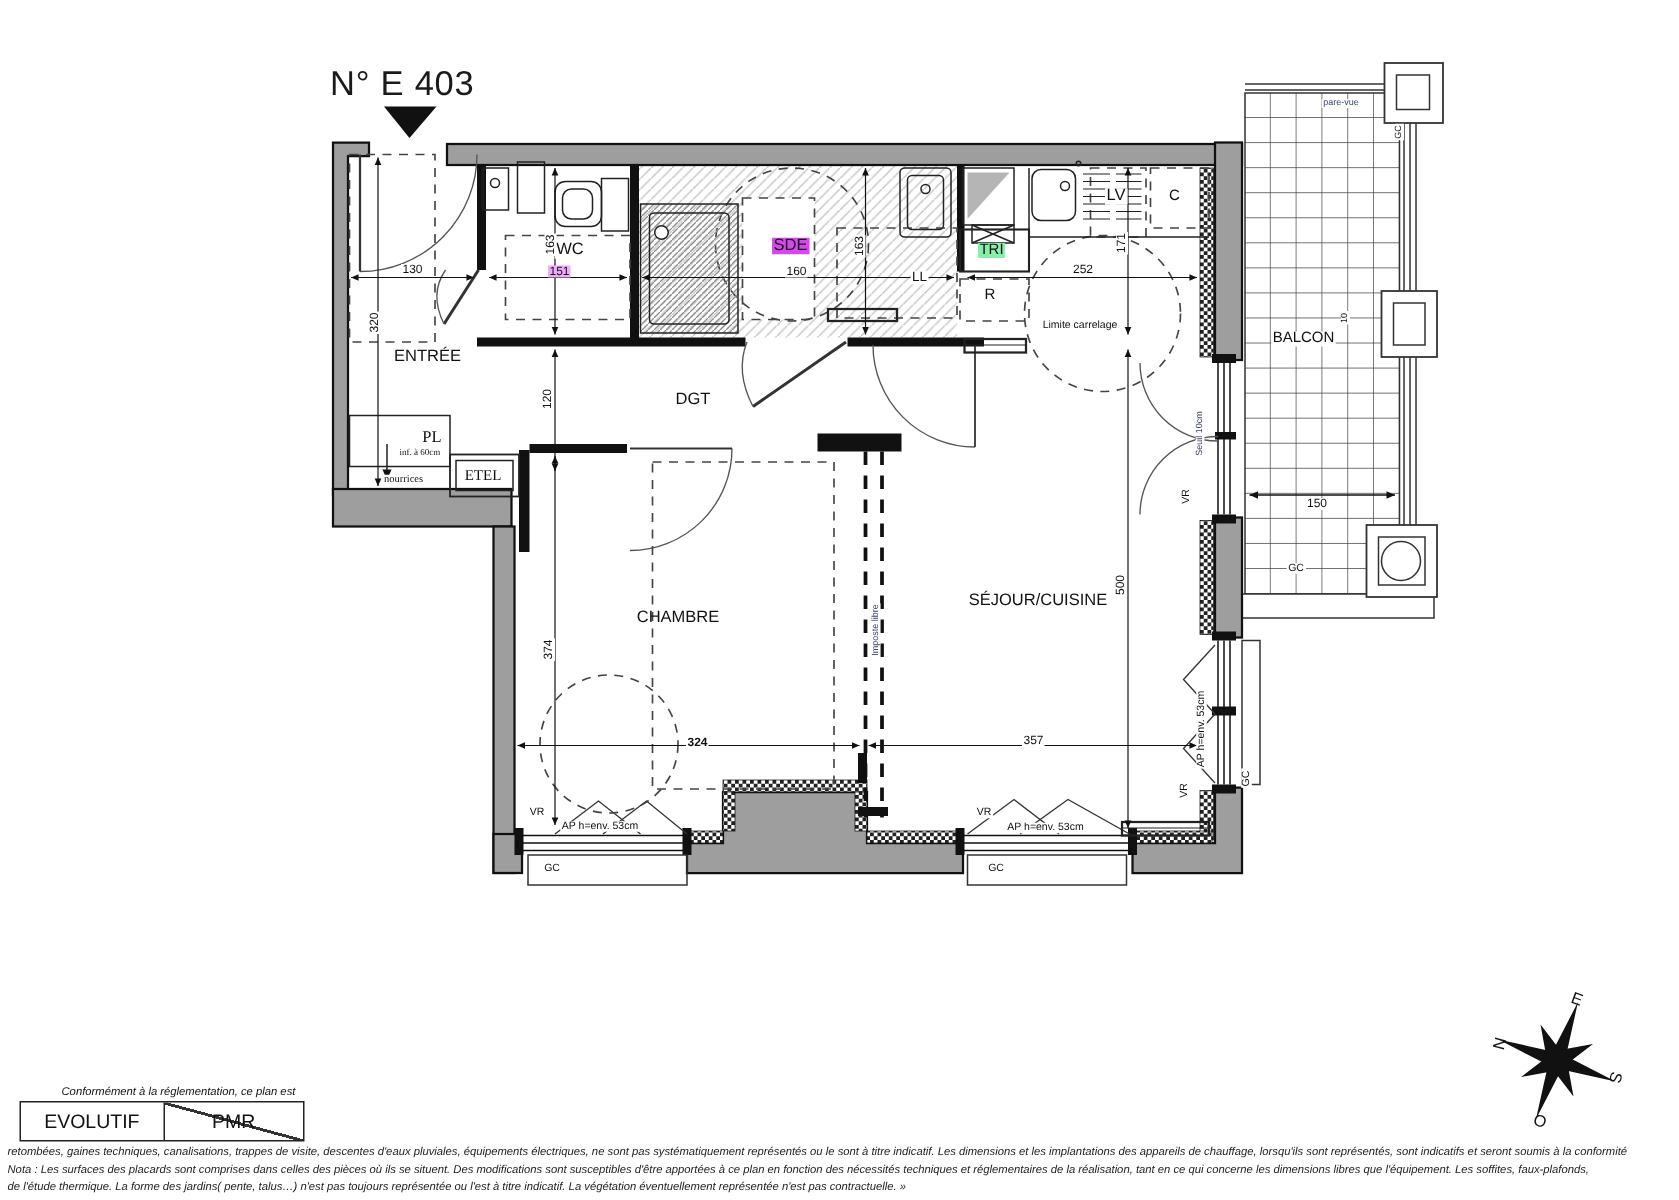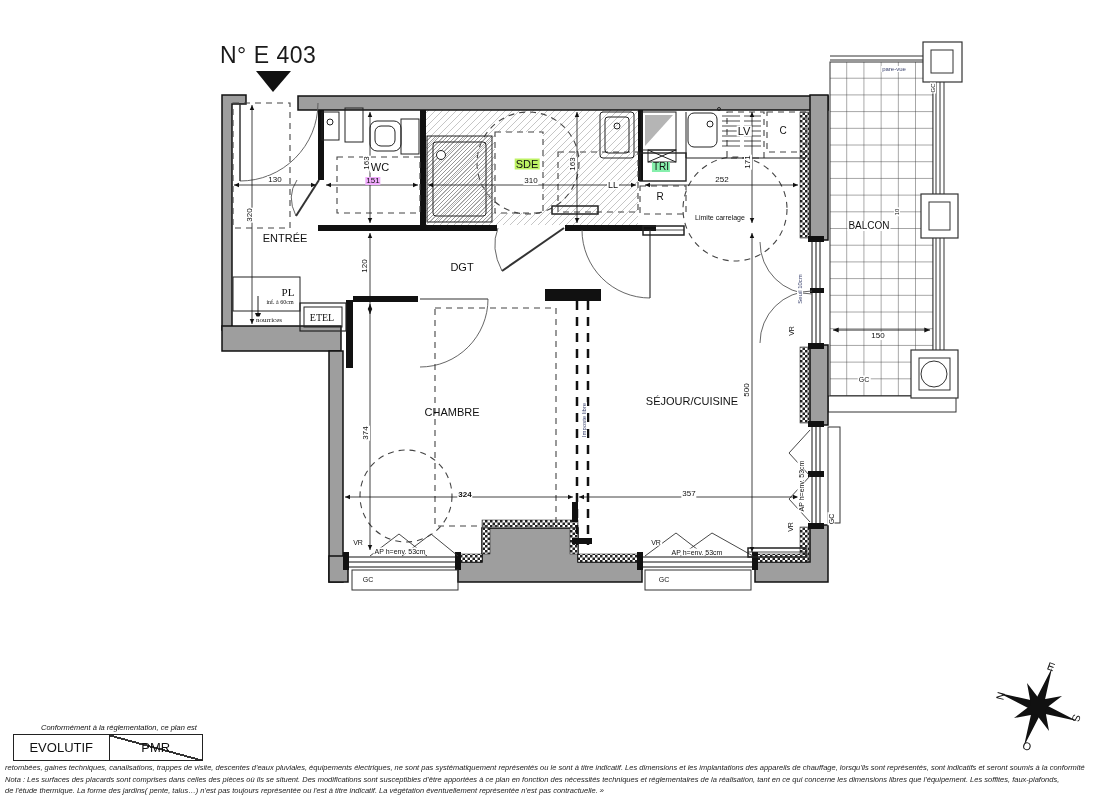--- a/index.html
+++ b/index.html
@@ -251,21 +251,21 @@
 
     <g fill="#111">
       <polygon points="1052,668 1044,704 1077,721 1041,713 1024,746 1032,710 999,693 1035,701"></polygon>
       <polygon points="1062,696 1045,709 1049,731 1036,714 1014,718 1031,705 1027,683 1040,700"></polygon>
     </g>
   </svg>
 
   <div id="label-layer">
       <span style="left: 285px; top: 238px; font-size: 11px; color: rgb(17, 17, 17); transform: translate(-50%, -50%) rotate(0deg);">ENTRÉE</span>
       <span style="left: 380px; top: 167px; font-size: 11px; color: rgb(17, 17, 17); transform: translate(-50%, -50%) rotate(0deg); background: rgb(255, 255, 255); padding: 0px 1px;">WC</span>
-      <span style="left: 527px; top: 164px; font-size: 11px; color: rgb(17, 17, 17); transform: translate(-50%, -50%) rotate(0deg); background: #bef264; padding: 0px 1px;">SDE</span>
+      <span style="left: 527px; top: 164px; font-size: 11px; color: rgb(17, 17, 17); transform: translate(-50%, -50%) rotate(0deg); background: #d946ef; padding: 0px 1px;">SDE</span>
       <span style="left: 462px; top: 267px; font-size: 11px; color: rgb(17, 17, 17); transform: translate(-50%, -50%) rotate(0deg);">DGT</span>
       <span style="left: 452px; top: 412px; font-size: 11px; color: rgb(17, 17, 17); transform: translate(-50%, -50%) rotate(0deg);">CHAMBRE</span>
       <span style="left: 692px; top: 357px; font-size: 11px; color: rgb(17, 17, 17); transform: translate(-50%, -50%) rotate(0deg); margin-top: 44px;">SÉJOUR/CUISINE</span>
       <span style="left: 869px; top: 226px; font-size: 10px; color: rgb(17, 17, 17); transform: translate(-50%, -50%) rotate(0deg); background: rgb(255, 255, 255); padding: 0px 1px;">BALCON</span>
       <span style="left: 661px; top: 167px; font-size: 10px; color: rgb(17, 17, 17); transform: translate(-50%, -50%) rotate(0deg); background: #86efac; padding: 0px 1px;">TRI</span>
       <span style="left: 660px; top: 197px; font-size: 10px; color: rgb(17, 17, 17); transform: translate(-50%, -50%) rotate(0deg); background: rgb(255, 255, 255); padding: 0px 1px;">R</span>
       <span style="left: 744px; top: 131px; font-size: 11px; color: rgb(17, 17, 17); transform: translate(-50%, -50%) rotate(0deg); background: rgb(255, 255, 255); padding: 0px 1px;">LV</span>
       <span style="left: 783px; top: 131px; font-size: 10px; color: rgb(17, 17, 17); transform: translate(-50%, -50%) rotate(0deg);">C</span>
       <span style="left: 613px; top: 185px; font-size: 9px; color: rgb(17, 17, 17); transform: translate(-50%, -50%) rotate(0deg); background: rgb(255, 255, 255); padding: 0px 1px;">LL</span>
       <span style="left: 288px; top: 292px; font-size: 11px; color: rgb(17, 17, 17); transform: translate(-50%, -50%) rotate(0deg); font-family: &quot;Liberation Serif&quot;, serif;">PL</span>
@@ -285,21 +285,21 @@
       <span style="left: 358px; top: 542px; font-size: 7px; color: rgb(17, 17, 17); transform: translate(-50%, -50%) rotate(0deg); background: rgb(255, 255, 255); padding: 0px 1px;">VR</span>
       <span style="left: 400px; top: 551px; font-size: 7px; color: rgb(17, 17, 17); transform: translate(-50%, -50%) rotate(0deg); background: rgb(255, 255, 255); padding: 0px 1px;">AP h=env. 53cm</span>
       <span style="left: 368px; top: 579px; font-size: 7px; color: rgb(17, 17, 17); transform: translate(-50%, -50%) rotate(0deg); background: rgb(255, 255, 255); padding: 0px 1px;">GC</span>
       <span style="left: 656px; top: 542px; font-size: 7px; color: rgb(17, 17, 17); transform: translate(-50%, -50%) rotate(0deg); background: rgb(255, 255, 255); padding: 0px 1px;">VR</span>
       <span style="left: 697px; top: 552px; font-size: 7px; color: rgb(17, 17, 17); transform: translate(-50%, -50%) rotate(0deg); background: rgb(255, 255, 255); padding: 0px 1px;">AP h=env. 53cm</span>
       <span style="left: 664px; top: 579px; font-size: 7px; color: rgb(17, 17, 17); transform: translate(-50%, -50%) rotate(0deg); background: rgb(255, 255, 255); padding: 0px 1px;">GC</span>
       <span style="left: 275px; top: 180px; font-size: 8px; color: rgb(17, 17, 17); transform: translate(-50%, -50%) rotate(0deg); background: rgb(255, 255, 255); padding: 0px 1px;">130</span>
       <span style="left: 250px; top: 215px; font-size: 8px; color: rgb(17, 17, 17); transform: translate(-50%, -50%) rotate(-90deg); background: rgb(255, 255, 255); padding: 0px 1px;">320</span>
       <span style="left: 367px; top: 163px; font-size: 8px; color: rgb(17, 17, 17); transform: translate(-50%, -50%) rotate(-90deg); background: rgb(255, 255, 255); padding: 0px 1px;">163</span>
       <span style="left: 373px; top: 181px; font-size: 8px; color: rgb(17, 17, 17); transform: translate(-50%, -50%) rotate(0deg); background: #f0abfc; padding: 0px 1px;">151</span>
-      <span style="left: 531px; top: 181px; font-size: 8px; color: rgb(17, 17, 17); transform: translate(-50%, -50%) rotate(0deg); background: rgb(255, 255, 255); padding: 0px 1px;">310</span>
+      <span style="left: 531px; top: 181px; font-size: 8px; color: rgb(17, 17, 17); transform: translate(-50%, -50%) rotate(0deg); background: rgb(255, 255, 255); padding: 0px 1px;">160</span>
       <span style="left: 573px; top: 164px; font-size: 8px; color: rgb(17, 17, 17); transform: translate(-50%, -50%) rotate(-90deg); background: rgb(255, 255, 255); padding: 0px 1px;">163</span>
       <span style="left: 722px; top: 180px; font-size: 8px; color: rgb(17, 17, 17); transform: translate(-50%, -50%) rotate(0deg); background: rgb(255, 255, 255); padding: 0px 1px;">252</span>
       <span style="left: 748px; top: 162px; font-size: 8px; color: rgb(17, 17, 17); transform: translate(-50%, -50%) rotate(-90deg); background: rgb(255, 255, 255); padding: 0px 1px;">171</span>
       <span style="left: 365px; top: 266px; font-size: 8px; color: rgb(17, 17, 17); transform: translate(-50%, -50%) rotate(-90deg); background: rgb(255, 255, 255); padding: 0px 1px;">120</span>
       <span style="left: 366px; top: 433px; font-size: 8px; color: rgb(17, 17, 17); transform: translate(-50%, -50%) rotate(-90deg); background: rgb(255, 255, 255); padding: 0px 1px;">374</span>
       <span style="left: 465px; top: 495px; font-size: 8px; color: rgb(17, 17, 17); transform: translate(-50%, -50%) rotate(0deg); background: rgb(255, 255, 255); padding: 0px 1px; font-weight: bold;">324</span>
       <span style="left: 689px; top: 494px; font-size: 8px; color: rgb(17, 17, 17); transform: translate(-50%, -50%) rotate(0deg); background: rgb(255, 255, 255); padding: 0px 1px;">357</span>
       <span style="left: 747px; top: 390px; font-size: 8px; color: rgb(17, 17, 17); transform: translate(-50%, -50%) rotate(-90deg); background: rgb(255, 255, 255); padding: 0px 1px;">500</span>
       <span style="left: 878px; top: 336px; font-size: 8px; color: rgb(17, 17, 17); transform: translate(-50%, -50%) rotate(0deg); background: rgb(255, 255, 255); padding: 0px 1px;">150</span>
       <span style="left: 897px; top: 212px; font-size: 6px; color: rgb(17, 17, 17); transform: translate(-50%, -50%) rotate(-90deg); background: rgb(255, 255, 255); padding: 0px 1px;">10</span>

